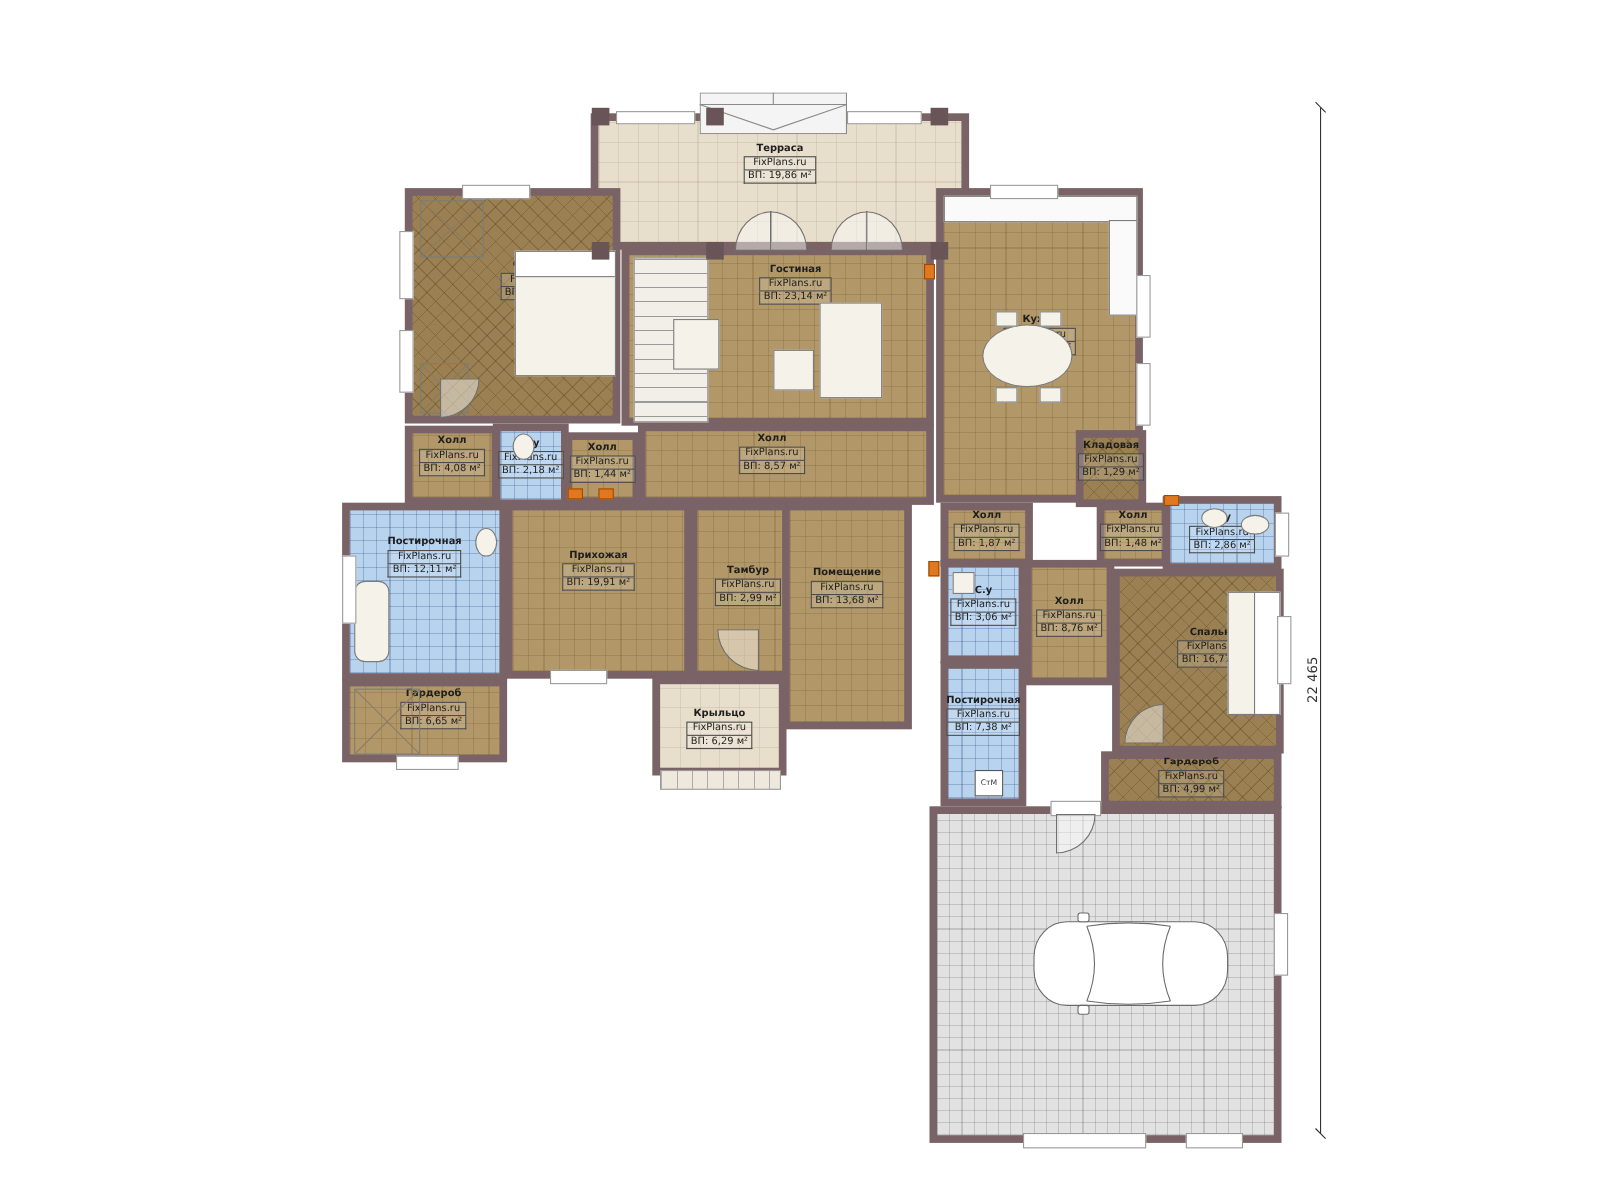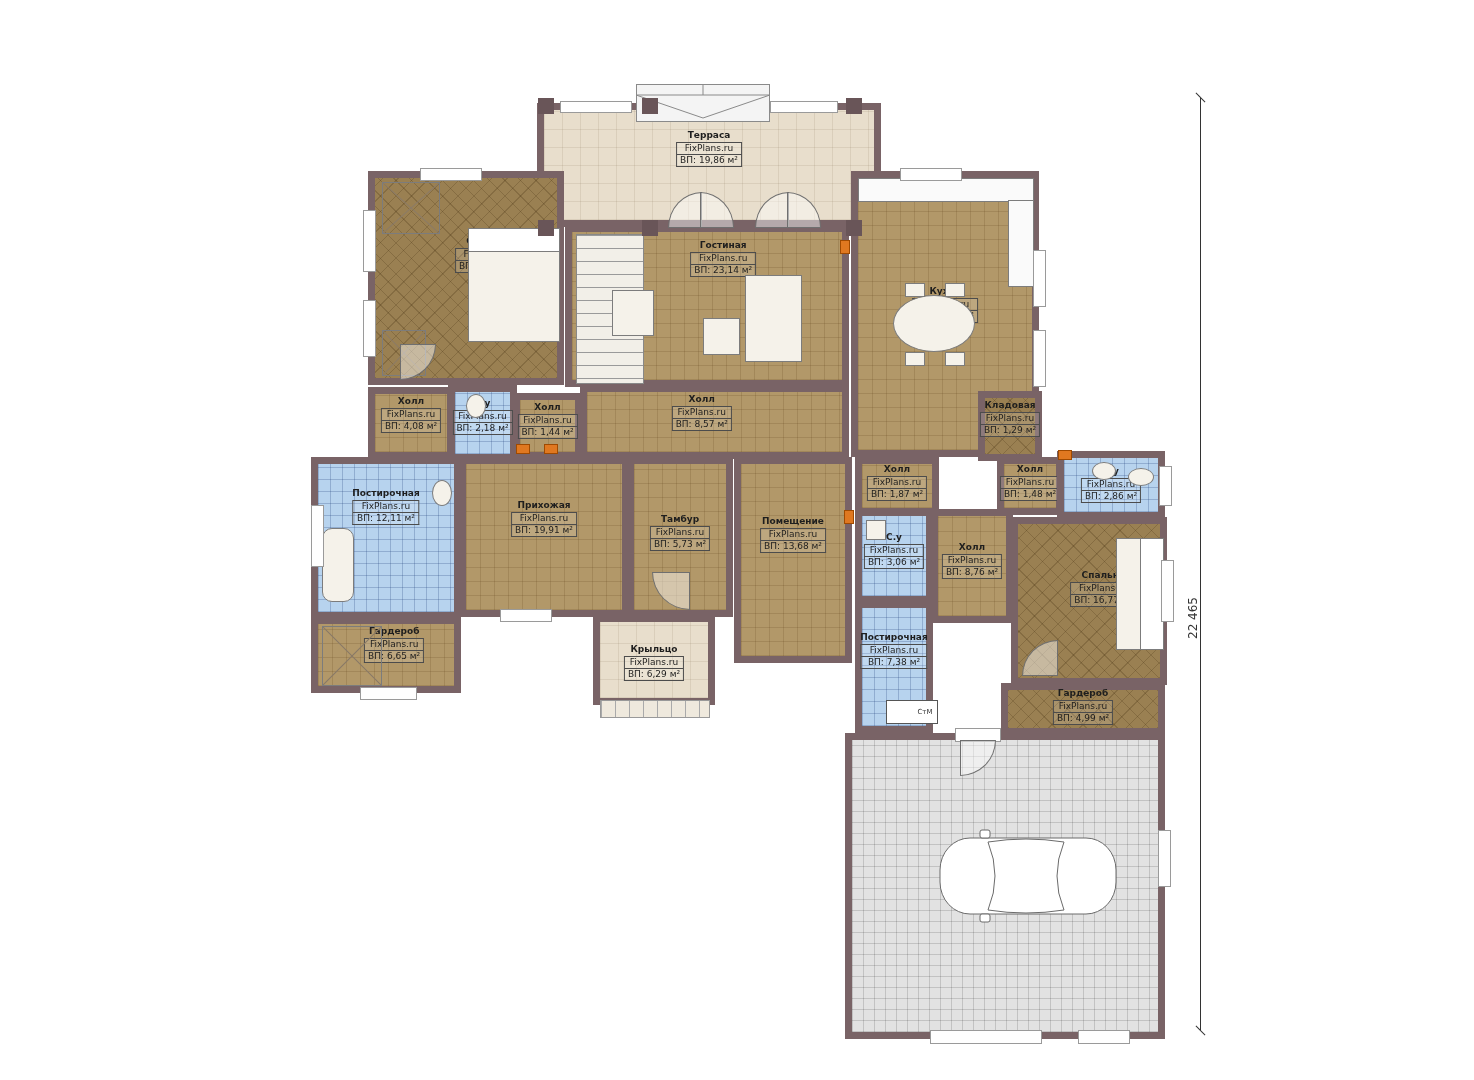--- a/index.html
+++ b/index.html
@@ -45,21 +45,21 @@
   .round{border-radius:10px;}
 
   .dim{position:absolute;z-index:40;color:#333;font-size:12px;}
   .dim .line-h{position:absolute;left:0;top:8px;width:100%;border-top:1px solid #333;}
   .dim .line-v{position:absolute;top:0;left:8px;height:100%;border-left:1px solid #333;}
   .tick{position:absolute;width:13px;height:1px;background:#333;transform:rotate(45deg);}
   .dim-label-h{position:absolute;left:50%;transform:translateX(-50%);top:-8px;background:#fff;padding:0 6px;}
   .dim-label-v{position:absolute;top:50%;left:-6px;transform:translateY(-50%);writing-mode:vertical-rl;rotate:180deg;background:#fff;padding:6px 0;}
 
   .wm-box{position:absolute;border:1px solid #555;background:#fff;z-index:12;font-size:7px;
-    display:flex;align-items:center;justify-content:center;color:#333;padding-left:26px;}
+    display:flex;align-items:center;justify-content:center;color:#333;}
   svg{display:block;}
 </style>
 </head>
 <body>
 
 <div class="plan">
 
   <div class="dim" style="left:1192px;top:98px;width:18px;height:932px">
     <div class="line-v"></div>
     <div class="tick" style="left:2px;top:-1px"></div>
@@ -159,25 +159,25 @@
       <div class="room-name">Прихожая</div>
       <div class="room-box">FixPlans.ru</div>
       <div class="room-box">ВП: 19,91 м²</div>
     </div>
   </div>
 
   <div class="room floor-wood" style="left:634px;top:464px;width:92px;height:146px">
     <div class="room-label" style="top:50px">
       <div class="room-name">Тамбур</div>
       <div class="room-box">FixPlans.ru</div>
-      <div class="room-box">ВП: 5,73 м²</div>
-    </div>
-  </div>
-
-  <div class="room floor-wood" style="left:741px;top:464px;width:104px;height:192px">
+      <div class="room-box">ВП: 2,99 м²</div>
+    </div>
+  </div>
+
+  <div class="room floor-wood" style="left:718px;top:464px;width:104px;height:192px">
     <div class="room-label" style="top:52px">
       <div class="room-name">Помещение</div>
       <div class="room-box">FixPlans.ru</div>
       <div class="room-box">ВП: 13,68 м²</div>
     </div>
   </div>
 
   <div class="room floor-wood" style="left:862px;top:464px;width:70px;height:44px">
     <div class="room-label" style="top:0">
       <div class="room-name">Холл</div>

